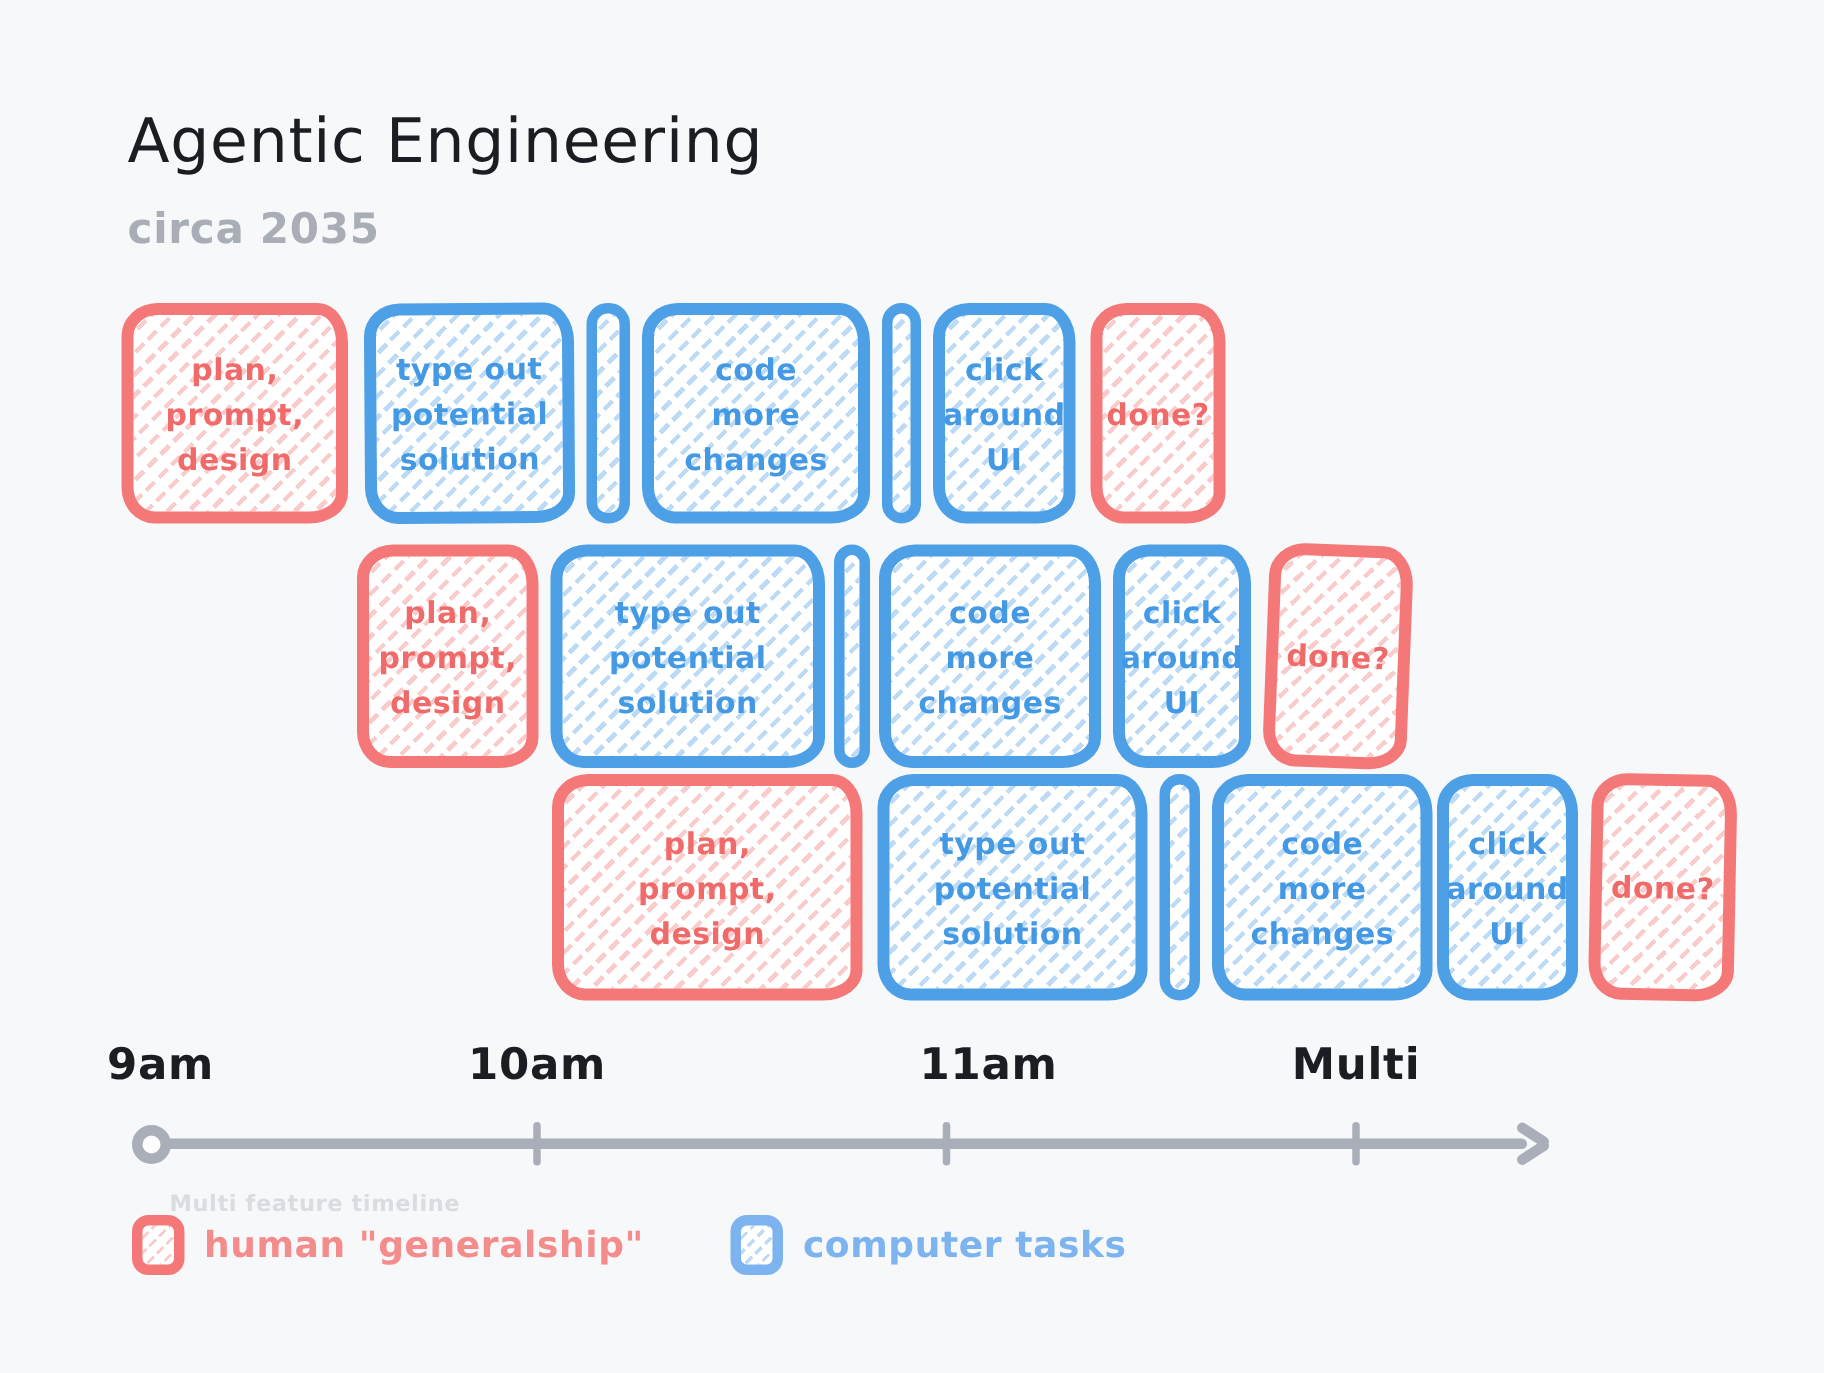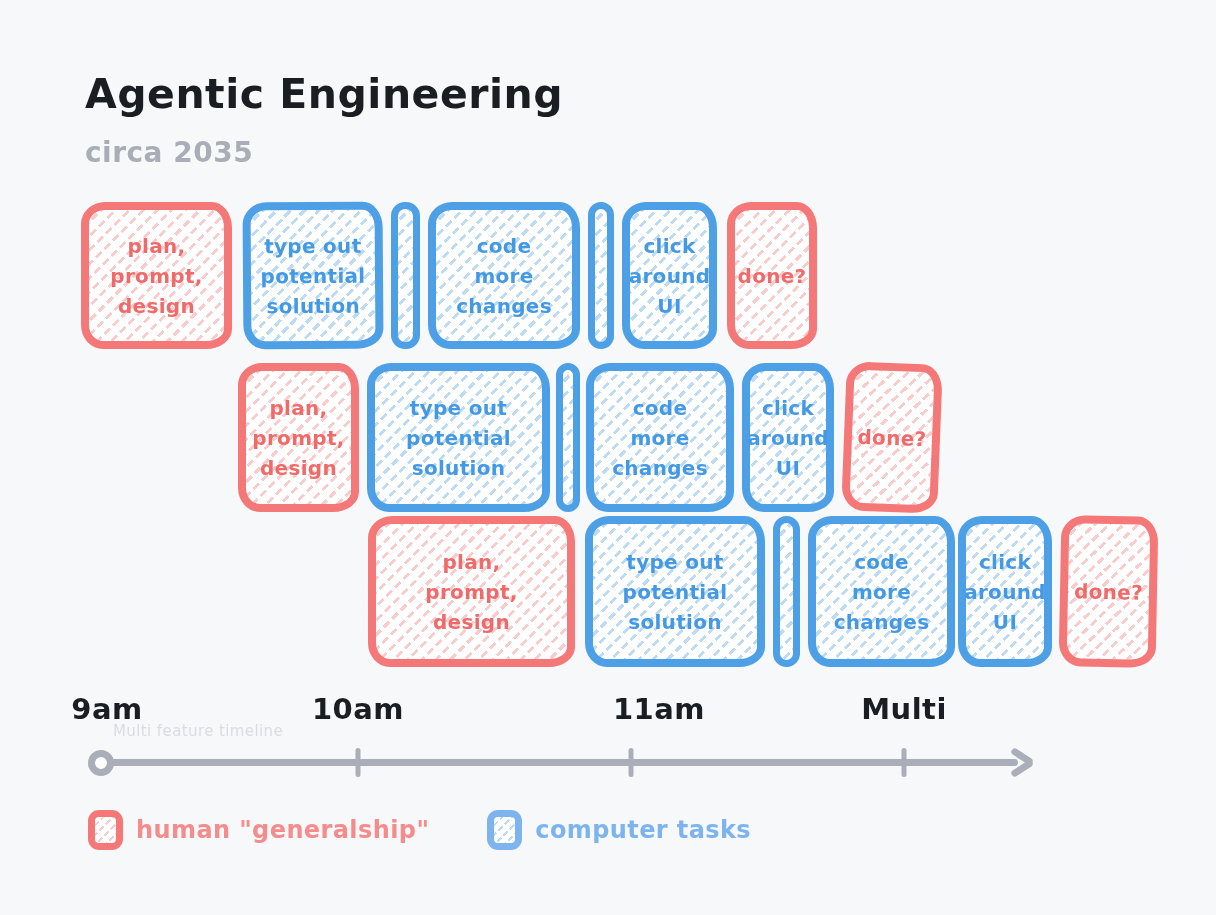--- a/index.html
+++ b/index.html
@@ -19,21 +19,21 @@
   body{
     width:1216px;height:915px;
     background:var(--bg);
     font-family:"DejaVu Sans","Liberation Sans",sans-serif;
     overflow:hidden;
     position:relative;
   }
   .page{position:absolute;inset:0;}
   h1.title{
     position:absolute;left:85px;top:70px;margin:0;
-    font-size:41px;font-weight:700;color:var(--title);
+    font-size:41px;font-weight:400;color:var(--title);
     letter-spacing:.5px;
   }
   .subtitle{
     position:absolute;left:85px;top:136px;
     font-size:28px;font-weight:800;color:var(--muted);
     letter-spacing:.5px;
   }
   
   .box{
     position:absolute;box-sizing:border-box;
@@ -75,22 +75,22 @@
   .axis-tick{
     position:absolute;top:748px;width:5px;height:29px;
     background:var(--axis);border-radius:3px;transform:translateX(-50%);
   }
   .axis-arrow-a,.axis-arrow-b{
     position:absolute;width:24px;height:7px;background:var(--axis);border-radius:4px;
   }
   .axis-arrow-a{left:1010px;top:753px;transform:rotate(33deg);}
   .axis-arrow-b{left:1010px;top:765px;transform:rotate(-33deg);}
   .axis-caption{
-    position:absolute;left:113px;top:722px;
-    font-size:15px;font-weight:400;color:var(--faint);letter-spacing:.4px;
+    position:absolute;left:113px;top:793px;
+    font-size:15px;font-weight:700;color:var(--faint);letter-spacing:.4px;
   }
   
   .legend{position:absolute;left:88px;top:810px;display:flex;align-items:center;gap:16px;}
   .legend-item{display:flex;align-items:center;gap:13px;}
   .legend-item + .legend-item{margin-left:42px;}
   .swatch{
     display:inline-block;box-sizing:border-box;width:35px;height:40px;
     border:7px solid #000;border-radius:11px;
     background-color:#fff;
     background-image:

